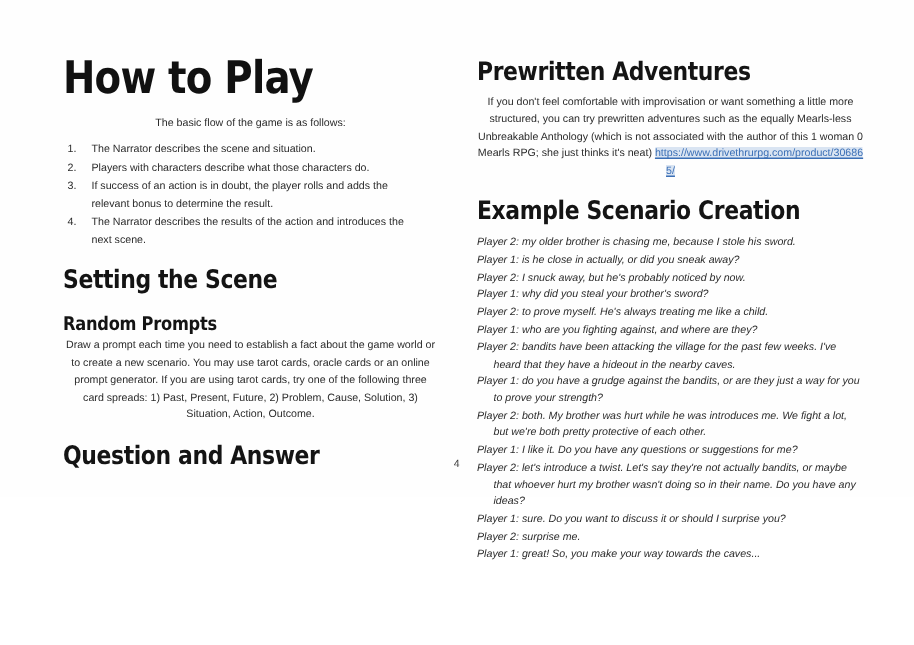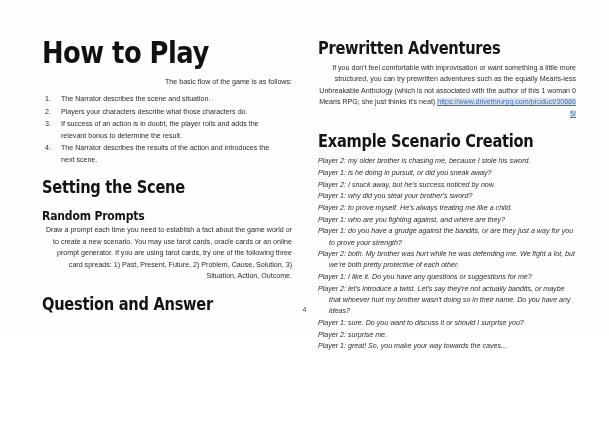--- a/index.html
+++ b/index.html
@@ -80,21 +80,21 @@
     white-space: nowrap;
   }
   h2.section.tight { margin-top: 10px; }
 
   
   p.body {
     font-size: 7.1px;
     line-height: 1.62;
     margin: 0 0 6px 0;
     color: #2b2b2b;
-    text-align: right;
+    text-align: center;
   }
   ol.steps {
     margin: 5px 17px 6px 0;
     padding-left: 0;
     list-style: none;
     counter-reset: step;
   }
   ol.steps li {
     counter-increment: step;
     position: relative;
@@ -155,21 +155,21 @@
   <div class="columns">
 
     <div class="col">
 
       <h1 class="title">How to Play</h1>
 
       <p class="body">The basic flow of the game is as follows:</p>
 
       <ol class="steps">
         <li>The Narrator describes the scene and situation.</li>
-        <li>Players your characters describe what those characters do.</li>
+        <li>Players with characters describe what those characters do.</li>
         <li>If success of an action is in doubt, the player rolls and adds the relevant bonus to determine the result.</li>
         <li>The Narrator describes the results of the action and introduces the next scene.</li>
       </ol>
 
       <h2 class="section">Setting the Scene</h2>
 
       <h3 class="sub">Random Prompts</h3>
       <p class="body">Draw a prompt each time you need to establish a fact about the game world or to create a new scenario. You may use tarot cards, oracle cards or an online prompt generator. If you are using tarot cards, try one of the following three card spreads: 1) Past, Present, Future, 2) Problem, Cause, Solution, 3) Situation, Action, Outcome.</p>
 
       <h2 class="section">Question and Answer</h2>
@@ -179,27 +179,28 @@
     <div class="col col-right">
 
       <h2 class="section tight">Prewritten Adventures</h2>
 
       <p class="body"><span>If you don't feel comfortable with improvisation or want something a little more structured, you can try prewritten adventures such as the equally Mearls-less Unbreakable Anthology (which is not associated with the author of this 1 woman 0 Mearls RPG; she just thinks it's neat)</span> <a class="link" href="#">https://www.drivethrurpg.com/product/306865/</a></p>
 
       <h2 class="section">Example Scenario Creation</h2>
 
       <ul class="dialogue">
         <li>Player 2: my older brother is chasing me, because I stole his sword.</li>
-        <li>Player 1: is he doing in pursuit, or did you sneak away?</li>
-        <li>Player 2: I snuck away, but he's success noticed by now.</li>
+        <li>Player 1: is he close in actually, or did you sneak away?</li>
+        <li>Player 2: I snuck away, but he's probably noticed by now.</li>
         <li>Player 1: why did you steal your brother's sword?</li>
         <li>Player 2: to prove myself. He's always treating me like a child.</li>
         <li>Player 1: who are you fighting against, and where are they?</li>
+        <li>Player 2: bandits have been attacking the village for the past few weeks. I've heard that they have a hideout in the nearby caves.</li>
         <li>Player 1: do you have a grudge against the bandits, or are they just a way for you to prove your strength?</li>
-        <li>Player 2: both. My brother was hurt while he was defending me. We fight a lot, but we're both pretty protective of each other.</li>
+        <li>Player 2: both. My brother was hurt while he was introduces me. We fight a lot, but we're both pretty protective of each other.</li>
         <li>Player 1: I like it. Do you have any questions or suggestions for me?</li>
         <li>Player 2: let's introduce a twist. Let's say they're not actually bandits, or maybe that whoever hurt my brother wasn't doing so in their name. Do you have any ideas?</li>
         <li>Player 1: sure. Do you want to discuss it or should I surprise you?</li>
         <li>Player 2: surprise me.</li>
         <li>Player 1: great! So, you make your way towards the caves...</li>
       </ul>
 
     </div>
   </div>
 

